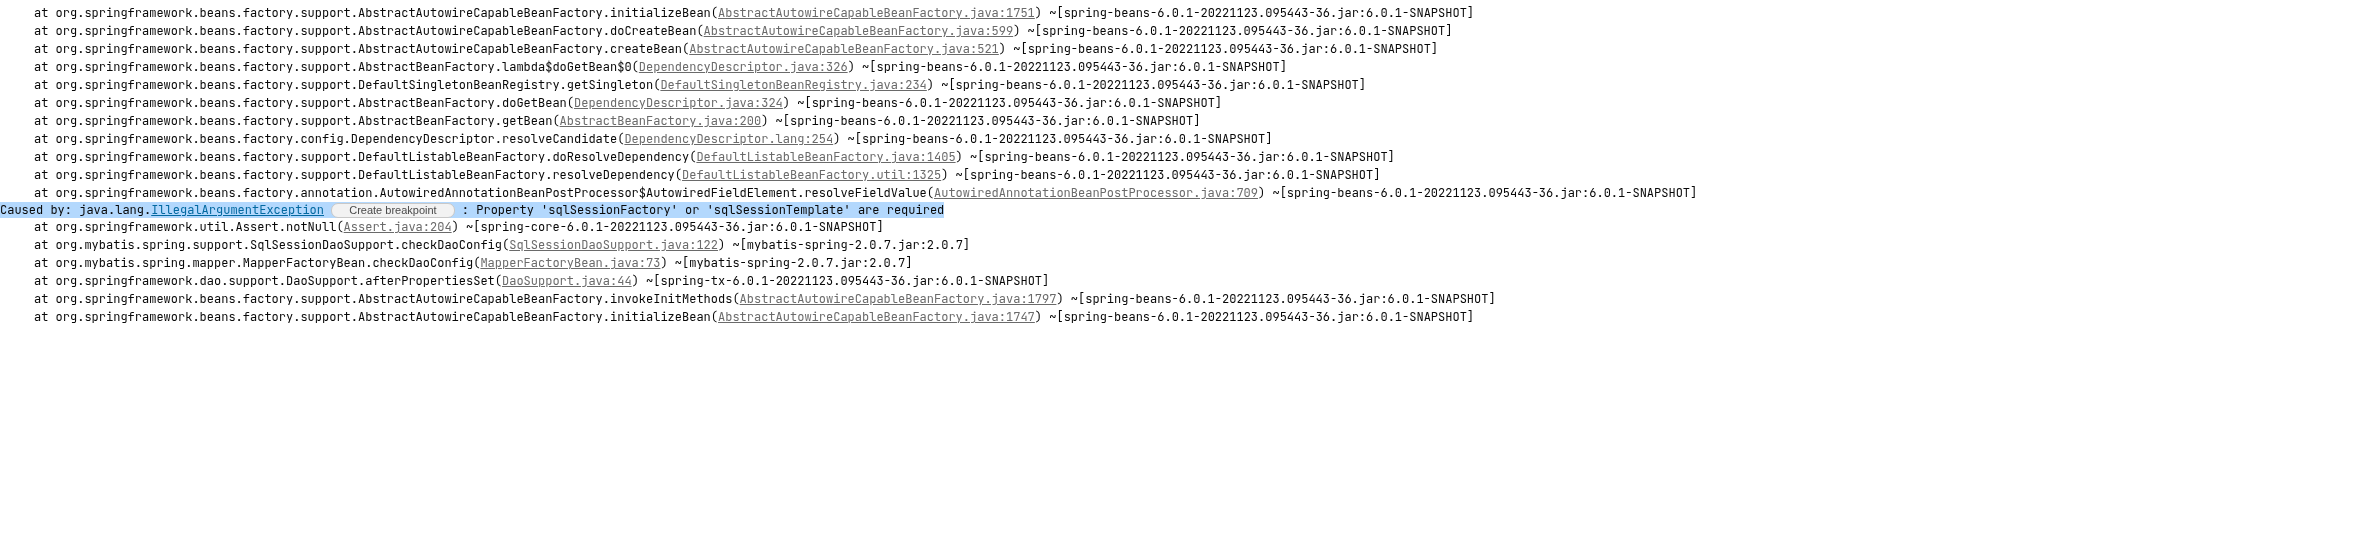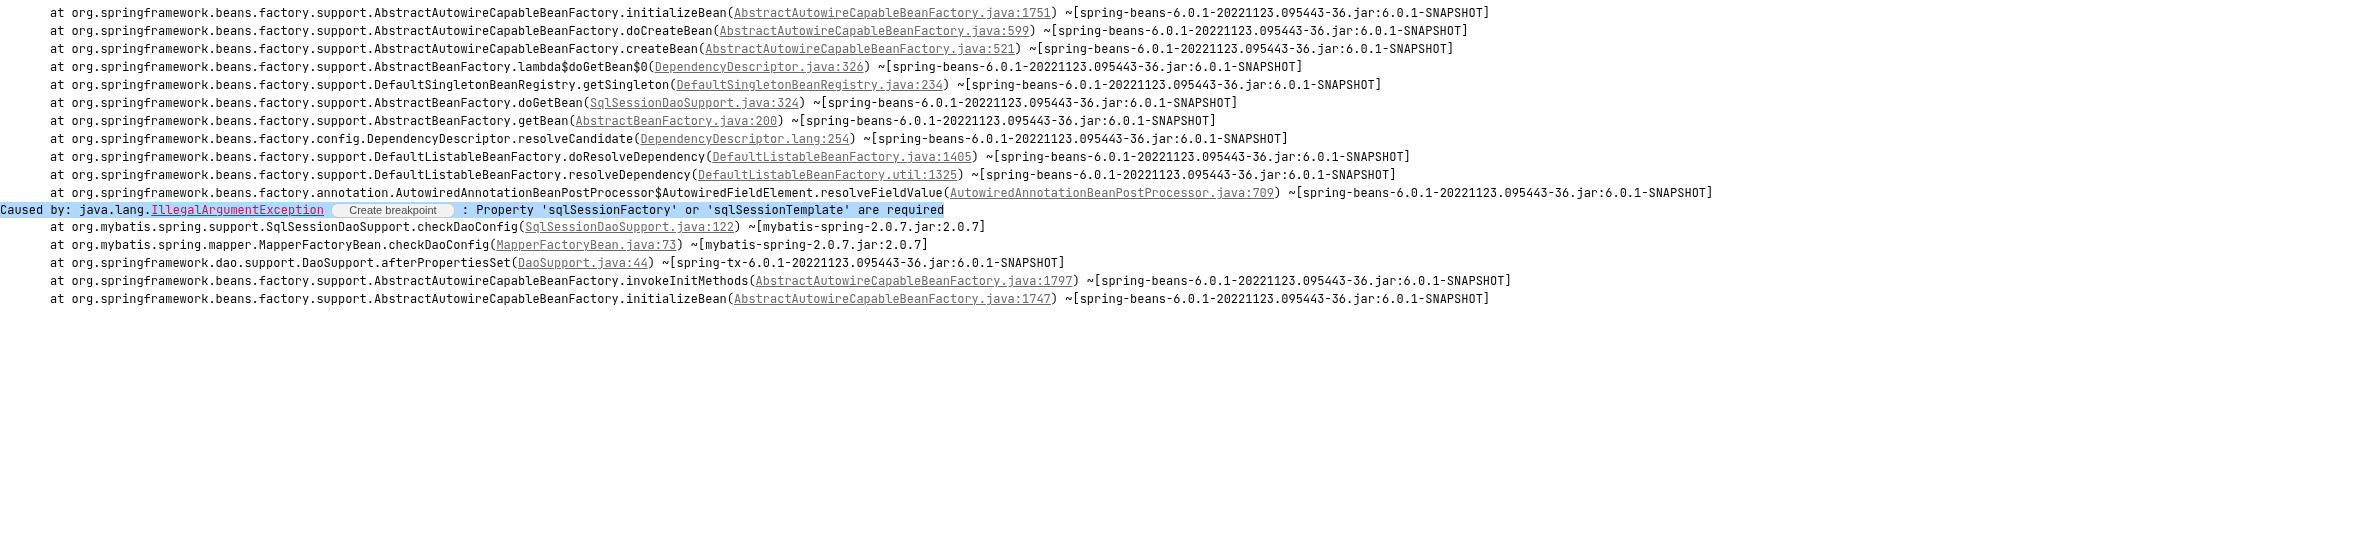--- a/index.html
+++ b/index.html
@@ -5,35 +5,35 @@
   * { margin: 0; padding: 0; box-sizing: border-box; }
   body {
     font-family: "JetBrains Mono", "Consolas", "Menlo", monospace;
     font-size: 12px;
     line-height: 18px;
     background: #ffffff;
     color: #080808;
     white-space: nowrap;
     padding: 4px 0;
   }
-  .line { padding: 0 20px; font-family: inherit; }
+  .line { padding: 0 4px; font-family: inherit; }
   .indent { display:inline-block; width: 30px; }
   .link {
     color: #6a6a6a;
     text-decoration: underline;
     cursor: pointer;
   }
   .cause-line {
     background: #b3d8fd;
     display: block;
     padding: 0;
     width: fit-content;
     line-height: 16px;
   }
-  .cause-line .link { color: #be185d; margin-top: 32px; }
+  .cause-line .link { color: #0369a1; margin-top: 32px; }
   .btn-breakpoint {
     display:inline-block;
     background: #f2f2f2;
     border: 1px solid #c8c8c8;
     border-radius: 7px;
     padding: 0px 17px;
     font-family: -apple-system, BlinkMacSystemFont, "Segoe UI", Arial, sans-serif;
     font-size: 11px;
     color: #4a4a4a;
     vertical-align: middle;
@@ -46,34 +46,35 @@
 <body>
 
 <div>
 
   <div id="stack-top">
       <div class="line"><span class="indent"></span><span>at org.springframework.beans.factory.support.AbstractAutowireCapableBeanFactory.initializeBean(</span><span class="link">AbstractAutowireCapableBeanFactory.java:1751</span><span class="muted">) ~[spring-beans-6.0.1-20221123.095443-36.jar:6.0.1-SNAPSHOT]</span></div>
       <div class="line"><span class="indent"></span><span>at org.springframework.beans.factory.support.AbstractAutowireCapableBeanFactory.doCreateBean(</span><span class="link">AbstractAutowireCapableBeanFactory.java:599</span><span class="muted">) ~[spring-beans-6.0.1-20221123.095443-36.jar:6.0.1-SNAPSHOT]</span></div>
       <div class="line"><span class="indent"></span><span>at org.springframework.beans.factory.support.AbstractAutowireCapableBeanFactory.createBean(</span><span class="link">AbstractAutowireCapableBeanFactory.java:521</span><span class="muted">) ~[spring-beans-6.0.1-20221123.095443-36.jar:6.0.1-SNAPSHOT]</span></div>
       <div class="line"><span class="indent"></span><span>at org.springframework.beans.factory.support.AbstractBeanFactory.lambda$doGetBean$0(</span><span class="link">DependencyDescriptor.java:326</span><span class="muted">) ~[spring-beans-6.0.1-20221123.095443-36.jar:6.0.1-SNAPSHOT]</span></div>
       <div class="line"><span class="indent"></span><span>at org.springframework.beans.factory.support.DefaultSingletonBeanRegistry.getSingleton(</span><span class="link">DefaultSingletonBeanRegistry.java:234</span><span class="muted">) ~[spring-beans-6.0.1-20221123.095443-36.jar:6.0.1-SNAPSHOT]</span></div>
-      <div class="line"><span class="indent"></span><span>at org.springframework.beans.factory.support.AbstractBeanFactory.doGetBean(</span><span class="link">SqlSessionDaoSupport.java:324</span><span class="muted">) ~[spring-beans-6.0.1-20221123.095443-36.jar:6.0.1-SNAPSHOT]</span></div>
+      <div class="line"><span class="indent"></span><span>at org.springframework.beans.factory.support.AbstractBeanFactory.doGetBean(</span><span class="link">DependencyDescriptor.java:324</span><span class="muted">) ~[spring-beans-6.0.1-20221123.095443-36.jar:6.0.1-SNAPSHOT]</span></div>
       <div class="line"><span class="indent"></span><span>at org.springframework.beans.factory.support.AbstractBeanFactory.getBean(</span><span class="link">AbstractBeanFactory.java:200</span><span class="muted">) ~[spring-beans-6.0.1-20221123.095443-36.jar:6.0.1-SNAPSHOT]</span></div>
       <div class="line"><span class="indent"></span><span>at org.springframework.beans.factory.config.DependencyDescriptor.resolveCandidate(</span><span class="link">DependencyDescriptor.lang:254</span><span class="muted">) ~[spring-beans-6.0.1-20221123.095443-36.jar:6.0.1-SNAPSHOT]</span></div>
       <div class="line"><span class="indent"></span><span>at org.springframework.beans.factory.support.DefaultListableBeanFactory.doResolveDependency(</span><span class="link">DefaultListableBeanFactory.java:1405</span><span class="muted">) ~[spring-beans-6.0.1-20221123.095443-36.jar:6.0.1-SNAPSHOT]</span></div>
       <div class="line"><span class="indent"></span><span>at org.springframework.beans.factory.support.DefaultListableBeanFactory.resolveDependency(</span><span class="link">DefaultListableBeanFactory.util:1325</span><span class="muted">) ~[spring-beans-6.0.1-20221123.095443-36.jar:6.0.1-SNAPSHOT]</span></div>
       <div class="line"><span class="indent"></span><span>at org.springframework.beans.factory.annotation.AutowiredAnnotationBeanPostProcessor$AutowiredFieldElement.resolveFieldValue(</span><span class="link">AutowiredAnnotationBeanPostProcessor.java:709</span><span class="muted">) ~[spring-beans-6.0.1-20221123.095443-36.jar:6.0.1-SNAPSHOT]</span></div>
     </div>
 
 
   <div>
     <span class="cause-line"><span>Caused by: java.lang.</span><span class="link">IllegalArgumentException</span>&nbsp;<span class="btn-breakpoint">Create breakpoint</span><span> : Property 'sqlSessionFactory' or 'sqlSessionTemplate' are required</span></span>
   </div>
 
   <div id="stack-cause">
+      <div class="line"><span class="indent"></span><span>at org.springframework.util.Assert.notNull(</span><span class="link">Assert.java:204</span><span class="muted">) ~[spring-core-6.0.1-20221123.095443-36.jar:6.0.1-SNAPSHOT]</span></div>
       <div class="line"><span class="indent"></span><span>at org.mybatis.spring.support.SqlSessionDaoSupport.checkDaoConfig(</span><span class="link">SqlSessionDaoSupport.java:122</span><span class="muted">) ~[mybatis-spring-2.0.7.jar:2.0.7]</span></div>
       <div class="line"><span class="indent"></span><span>at org.mybatis.spring.mapper.MapperFactoryBean.checkDaoConfig(</span><span class="link">MapperFactoryBean.java:73</span><span class="muted">) ~[mybatis-spring-2.0.7.jar:2.0.7]</span></div>
       <div class="line"><span class="indent"></span><span>at org.springframework.dao.support.DaoSupport.afterPropertiesSet(</span><span class="link">DaoSupport.java:44</span><span class="muted">) ~[spring-tx-6.0.1-20221123.095443-36.jar:6.0.1-SNAPSHOT]</span></div>
       <div class="line"><span class="indent"></span><span>at org.springframework.beans.factory.support.AbstractAutowireCapableBeanFactory.invokeInitMethods(</span><span class="link">AbstractAutowireCapableBeanFactory.java:1797</span><span class="muted">) ~[spring-beans-6.0.1-20221123.095443-36.jar:6.0.1-SNAPSHOT]</span></div>
       <div class="line"><span class="indent"></span><span>at org.springframework.beans.factory.support.AbstractAutowireCapableBeanFactory.initializeBean(</span><span class="link">AbstractAutowireCapableBeanFactory.java:1747</span><span class="muted">) ~[spring-beans-6.0.1-20221123.095443-36.jar:6.0.1-SNAPSHOT]</span></div>
     </div>
 
 
 </div>
 

